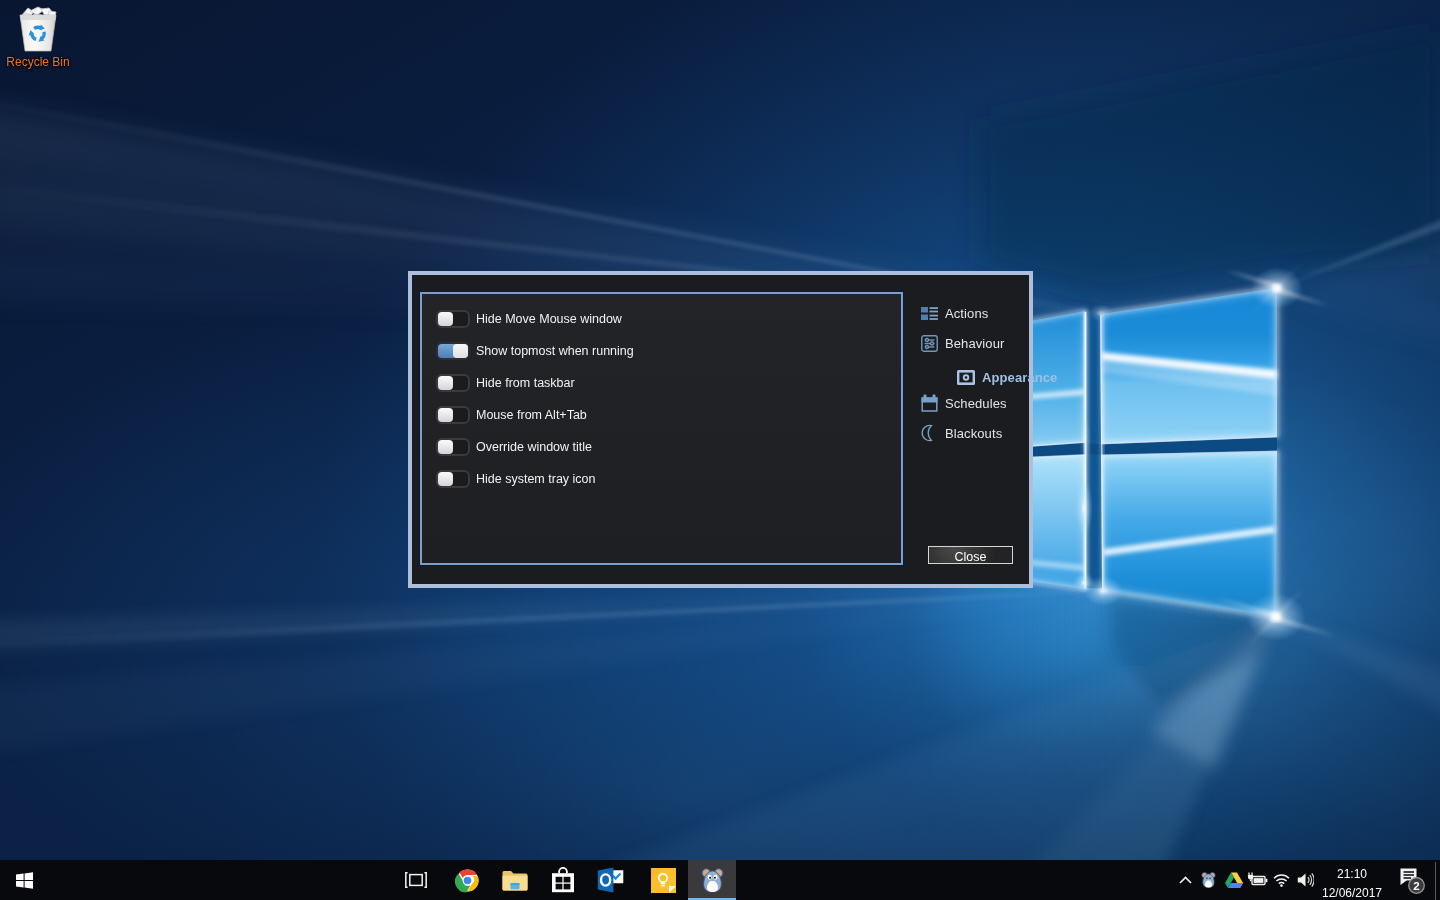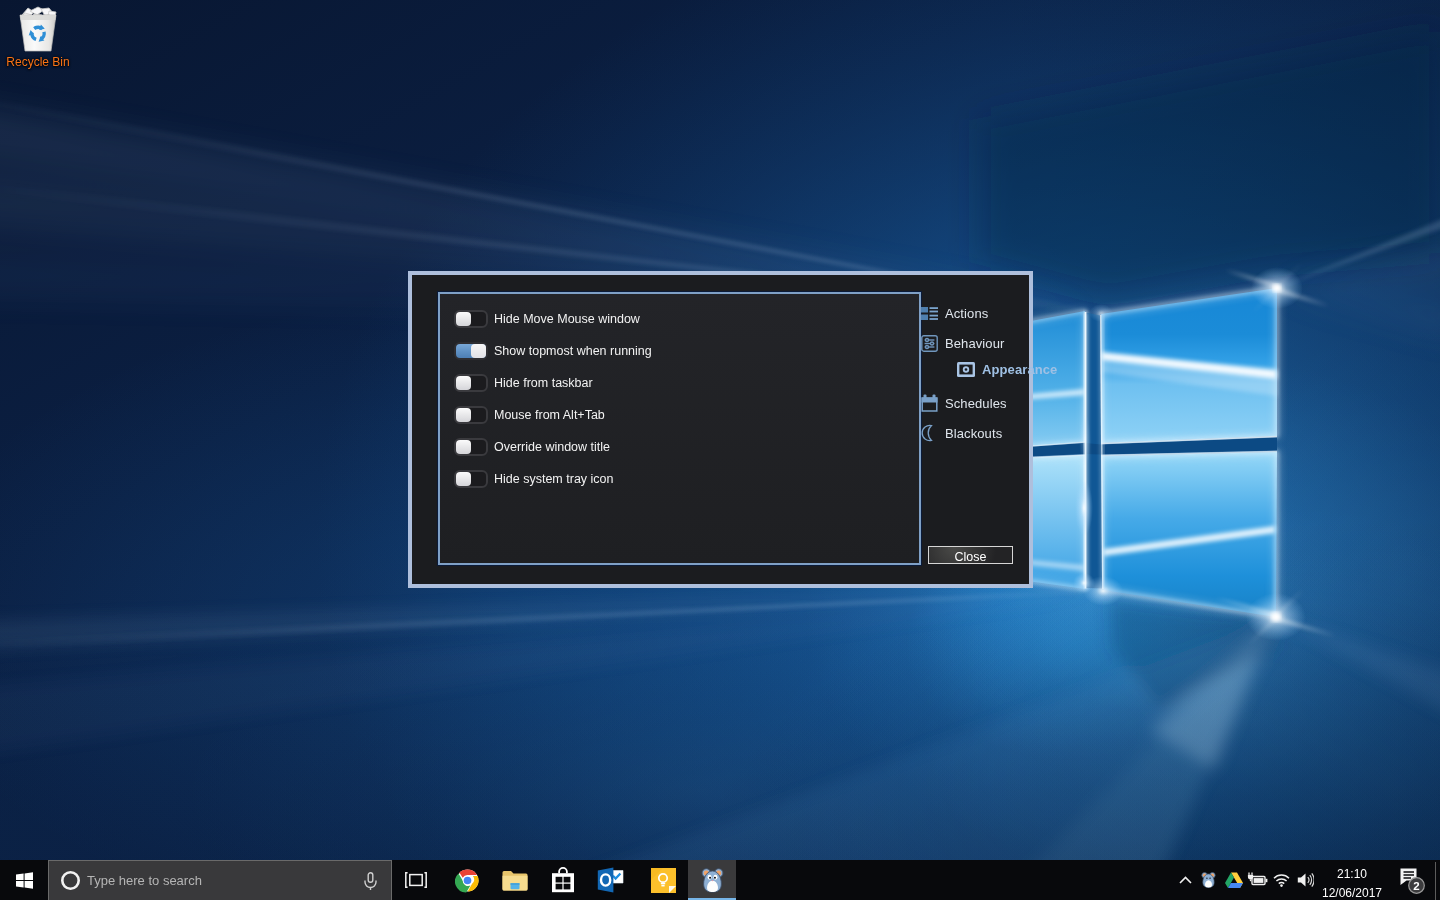--- a/index.html
+++ b/index.html
@@ -2,21 +2,21 @@
 <html><head>
 <meta charset="utf-8">
 <style>
   html,body{margin:0;padding:0;width:1440px;height:900px;overflow:hidden;background:#0a1a33;
     font-family:"Liberation Sans", sans-serif;}
   #stage{position:relative;width:1440px;height:900px;overflow:hidden;}
   #wp{position:absolute;left:0;top:0;}
   
   #dlg{position:absolute;left:408px;top:271px;width:625px;height:317px;
     background:#1b1c1f;border:4px solid #aebfdc;box-sizing:border-box;}
-  #panel{position:absolute;left:26px;top:17px;width:483px;height:273px;
+  #panel{position:absolute;left:8px;top:17px;width:483px;height:273px;
     background:linear-gradient(180deg,#232428,#1e1f22);
     border:2px solid #7fa0c6;box-shadow:0 0 0 1px #0a1a38;box-sizing:border-box;}
   .row{position:absolute;left:14px;height:18px;display:flex;align-items:center;}
   .tgl{position:relative;width:34px;height:18px;border:2px solid #3a3a3e;border-radius:6px;
     background:#1b1b1e;box-sizing:border-box;}
   .tgl .knob{position:absolute;left:0px;top:0px;width:15px;height:14px;border-radius:4px;
     background:linear-gradient(180deg,#fbfbfb,#d5d5d9);}
   .tgl.on{background:linear-gradient(180deg,#79a8d8,#5e90c4 55%,#4d7fb5);border-color:#2e2e32;}
   .tgl.on .knob{left:auto;right:0px;background:linear-gradient(180deg,#f7f7f7,#e2e2e6);}
   .row .lbl{margin-left:6px;font-size:12.5px;color:#f2f2f2;white-space:nowrap;}
@@ -335,21 +335,21 @@
         <rect x="0.8" y="0.8" width="15.4" height="15.4" rx="2"></rect>
         <line x1="3.6" y1="5" x2="13.4" y2="5"></line>
         <circle cx="6" cy="5" r="1.5" fill="#1b1c1f"></circle>
         <line x1="3.6" y1="8.5" x2="13.4" y2="8.5"></line>
         <circle cx="11" cy="8.5" r="1.5" fill="#1b1c1f"></circle>
         <line x1="3.6" y1="12" x2="13.4" y2="12"></line>
         <circle cx="6" cy="12" r="1.5" fill="#1b1c1f"></circle>
       </svg>
       <span class="stx">Behaviour</span>
     </div>
-    <div class="side" style="top:84px;padding-left:36px;">
+    <div class="side" style="top:92px;padding-left:36px;">
       <svg width="18" height="15" viewBox="0 0 18 15">
         <rect x="0" y="0" width="18" height="15" rx="1.5" fill="#a9c4e4"></rect>
         <rect x="2.4" y="2.6" width="13.2" height="9.8" fill="#1b1c1f"></rect>
         <circle cx="9" cy="7.5" r="3.2" fill="#a9c4e4"></circle>
         <circle cx="9" cy="7.5" r="1.3" fill="#1b1c1f"></circle>
       </svg>
       <span class="stx sel">Appearance</span>
     </div>
     <div class="side" style="top:118px;">
       <svg width="17" height="18" viewBox="0 0 17 18">
@@ -370,31 +370,20 @@
     </div>
     <div id="closebtn">Close</div>
   </div>
   <div id="tb">
     <div class="ti" style="left:0;width:48px;">
       <svg width="17" height="17" viewBox="0 0 17 17" fill="#fff">
         <polygon points="0,2.6 7.6,1.6 7.6,8 0,8"></polygon>
         <polygon points="8.6,1.45 17,0.3 17,8 8.6,8"></polygon>
         <polygon points="0,9 7.6,9 7.6,15.4 0,14.4"></polygon>
         <polygon points="8.6,9 17,9 17,16.7 8.6,15.55"></polygon>
-      </svg>
-    </div>
-    <div id="search">
-      <svg width="21" height="21" viewBox="0 0 21 21" style="margin-left:11px;">
-        <circle cx="10.5" cy="10.5" r="8.2" fill="none" stroke="#f2f2f2" stroke-width="2.6"></circle>
-      </svg>
-      <span class="stext">Type here to search</span>
-      <svg width="13" height="19" viewBox="0 0 13 19" style="position:absolute;right:14px;top:11px;" fill="none" stroke="#cfcfcf" stroke-width="1.4">
-        <rect x="4.2" y="0.8" width="4.6" height="9.5" rx="2.3"></rect>
-        <path d="M1 8.5 v1.5 a5.5 5.5 0 0 0 11 0 V8.5"></path>
-        <line x1="6.5" y1="15.5" x2="6.5" y2="18"></line>
       </svg>
     </div>
     <div class="ti" style="left:392px;width:48px;">
       <svg width="22" height="16" viewBox="0 0 22 16" fill="none" stroke="#f2f2f2" stroke-width="1.5">
         <rect x="4.8" y="2.6" width="12.4" height="10.8"></rect>
         <polyline points="2.6,0.8 0.8,0.8 0.8,15.2 2.6,15.2"></polyline>
         <polyline points="19.4,0.8 21.2,0.8 21.2,15.2 19.4,15.2"></polyline>
       </svg>
     </div>
     <div class="ti" style="left:443px;width:48px;">

